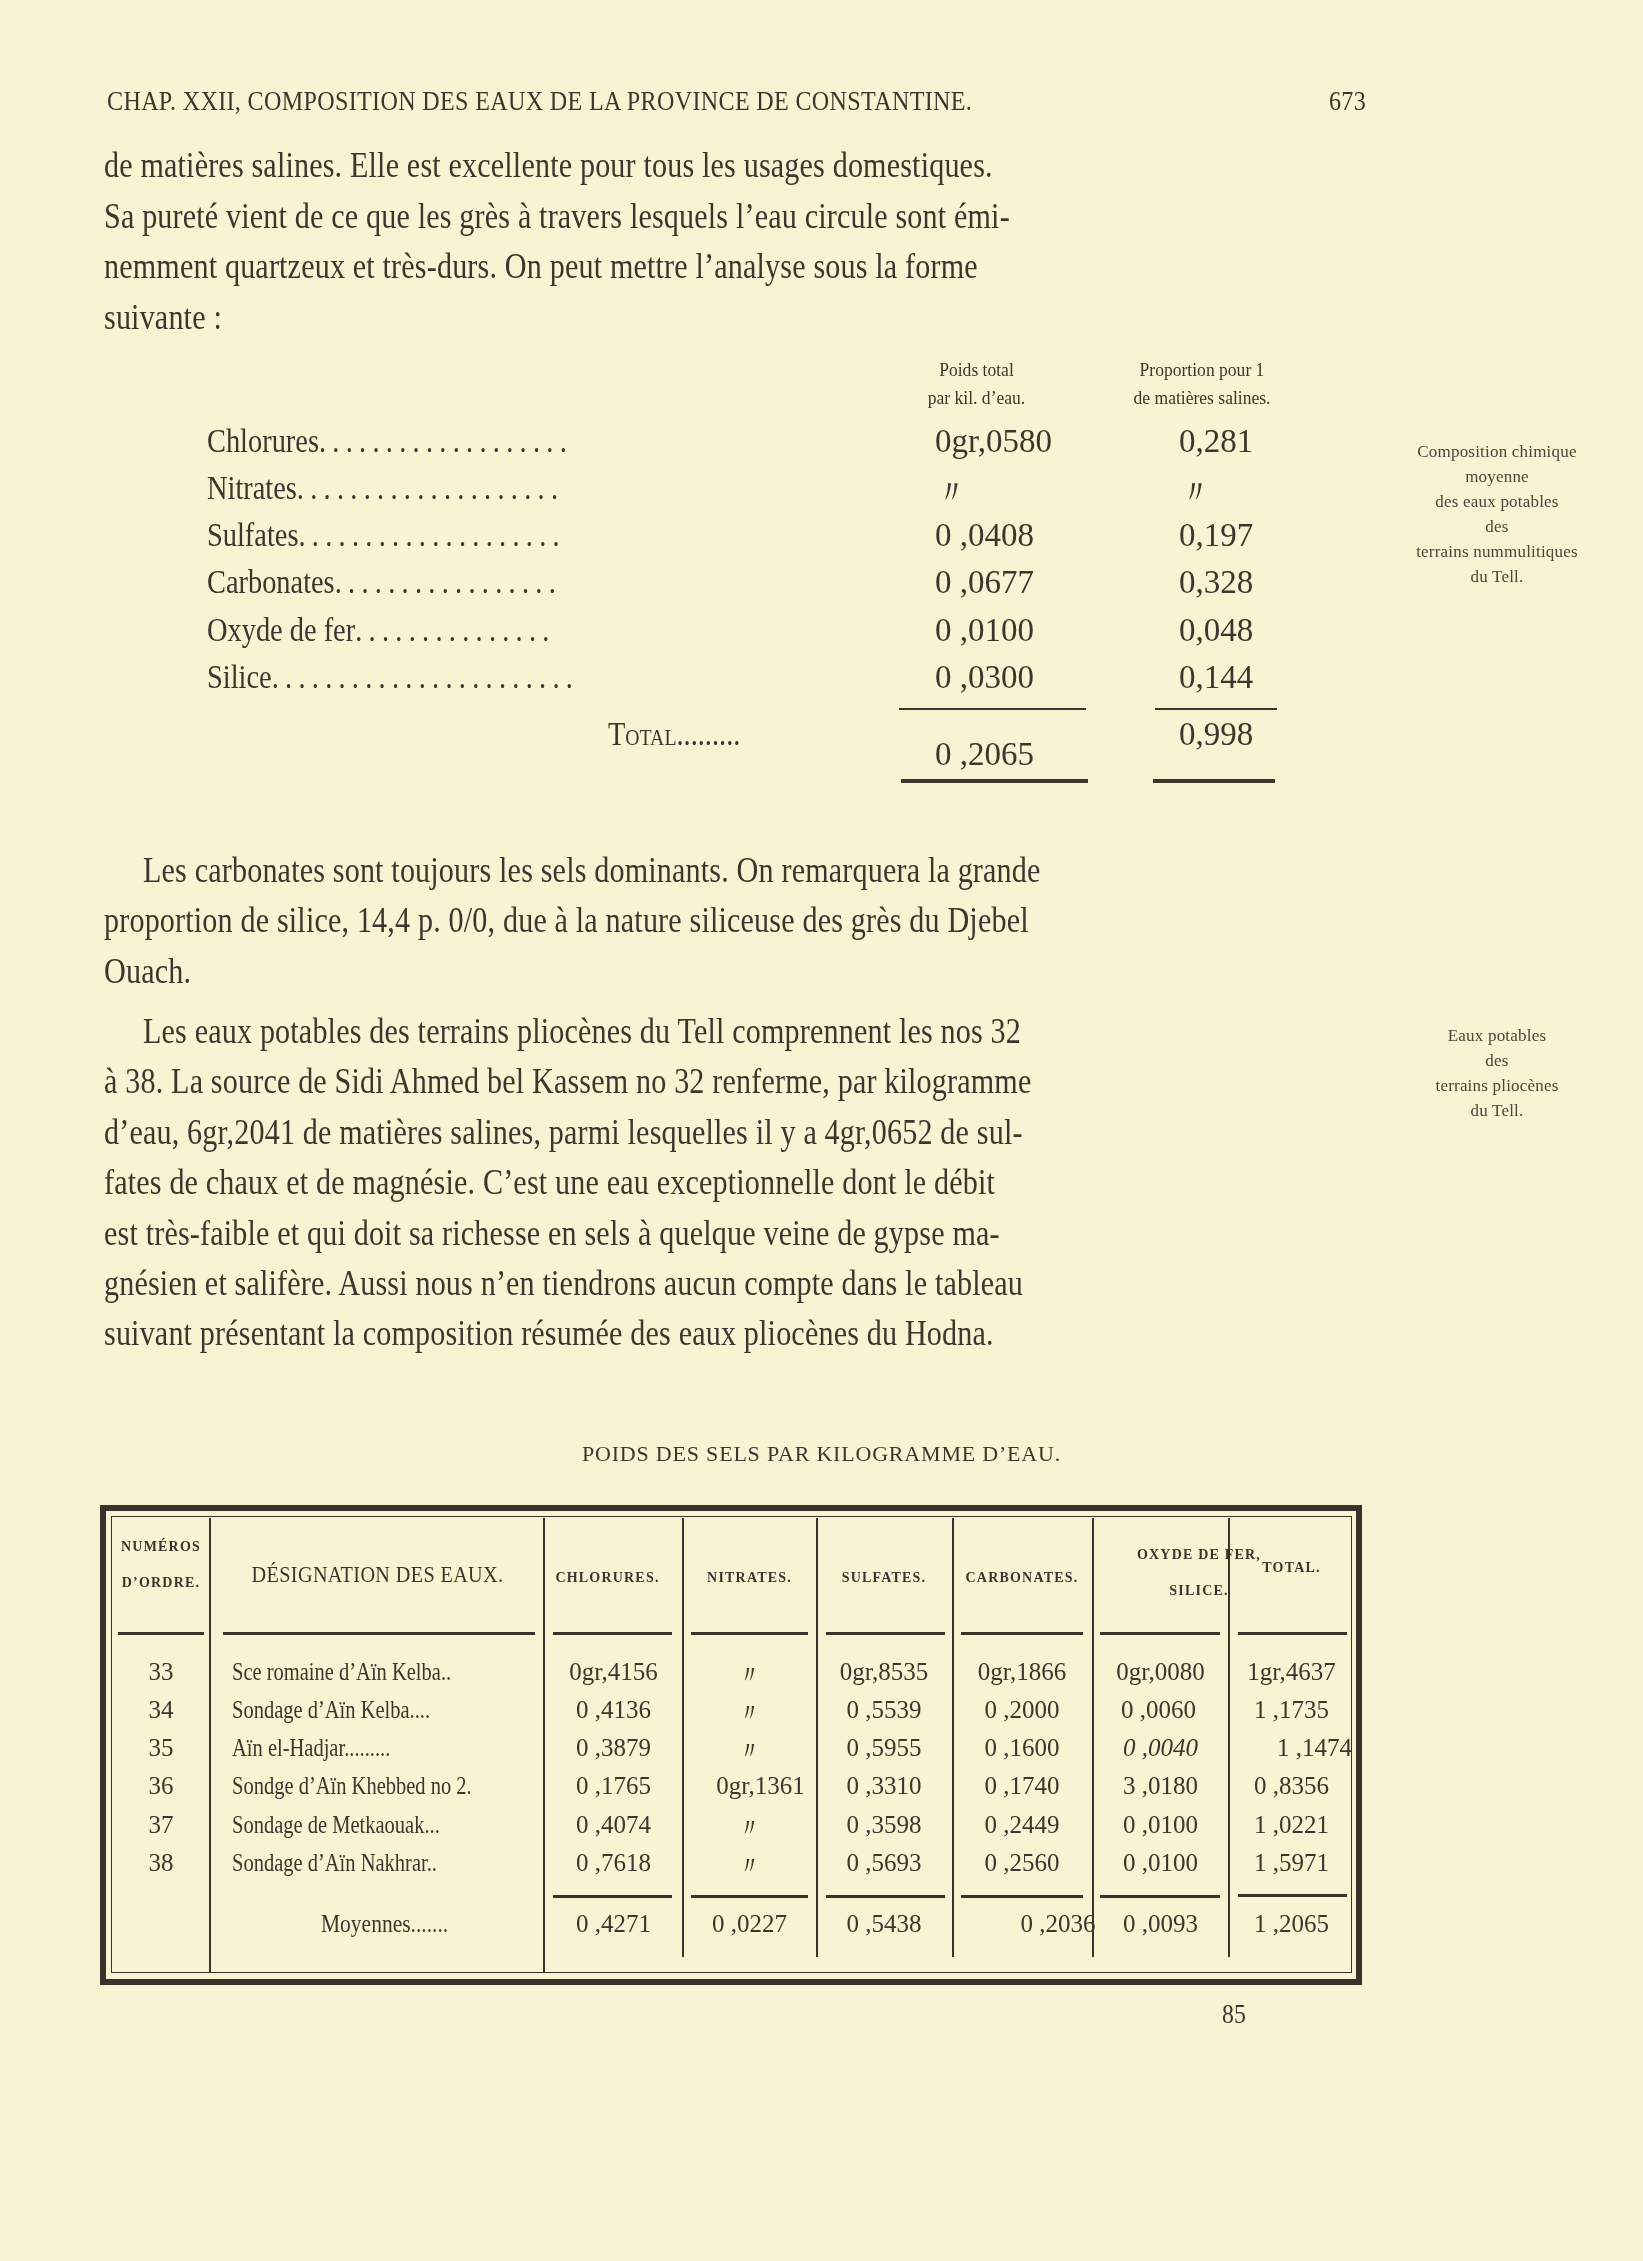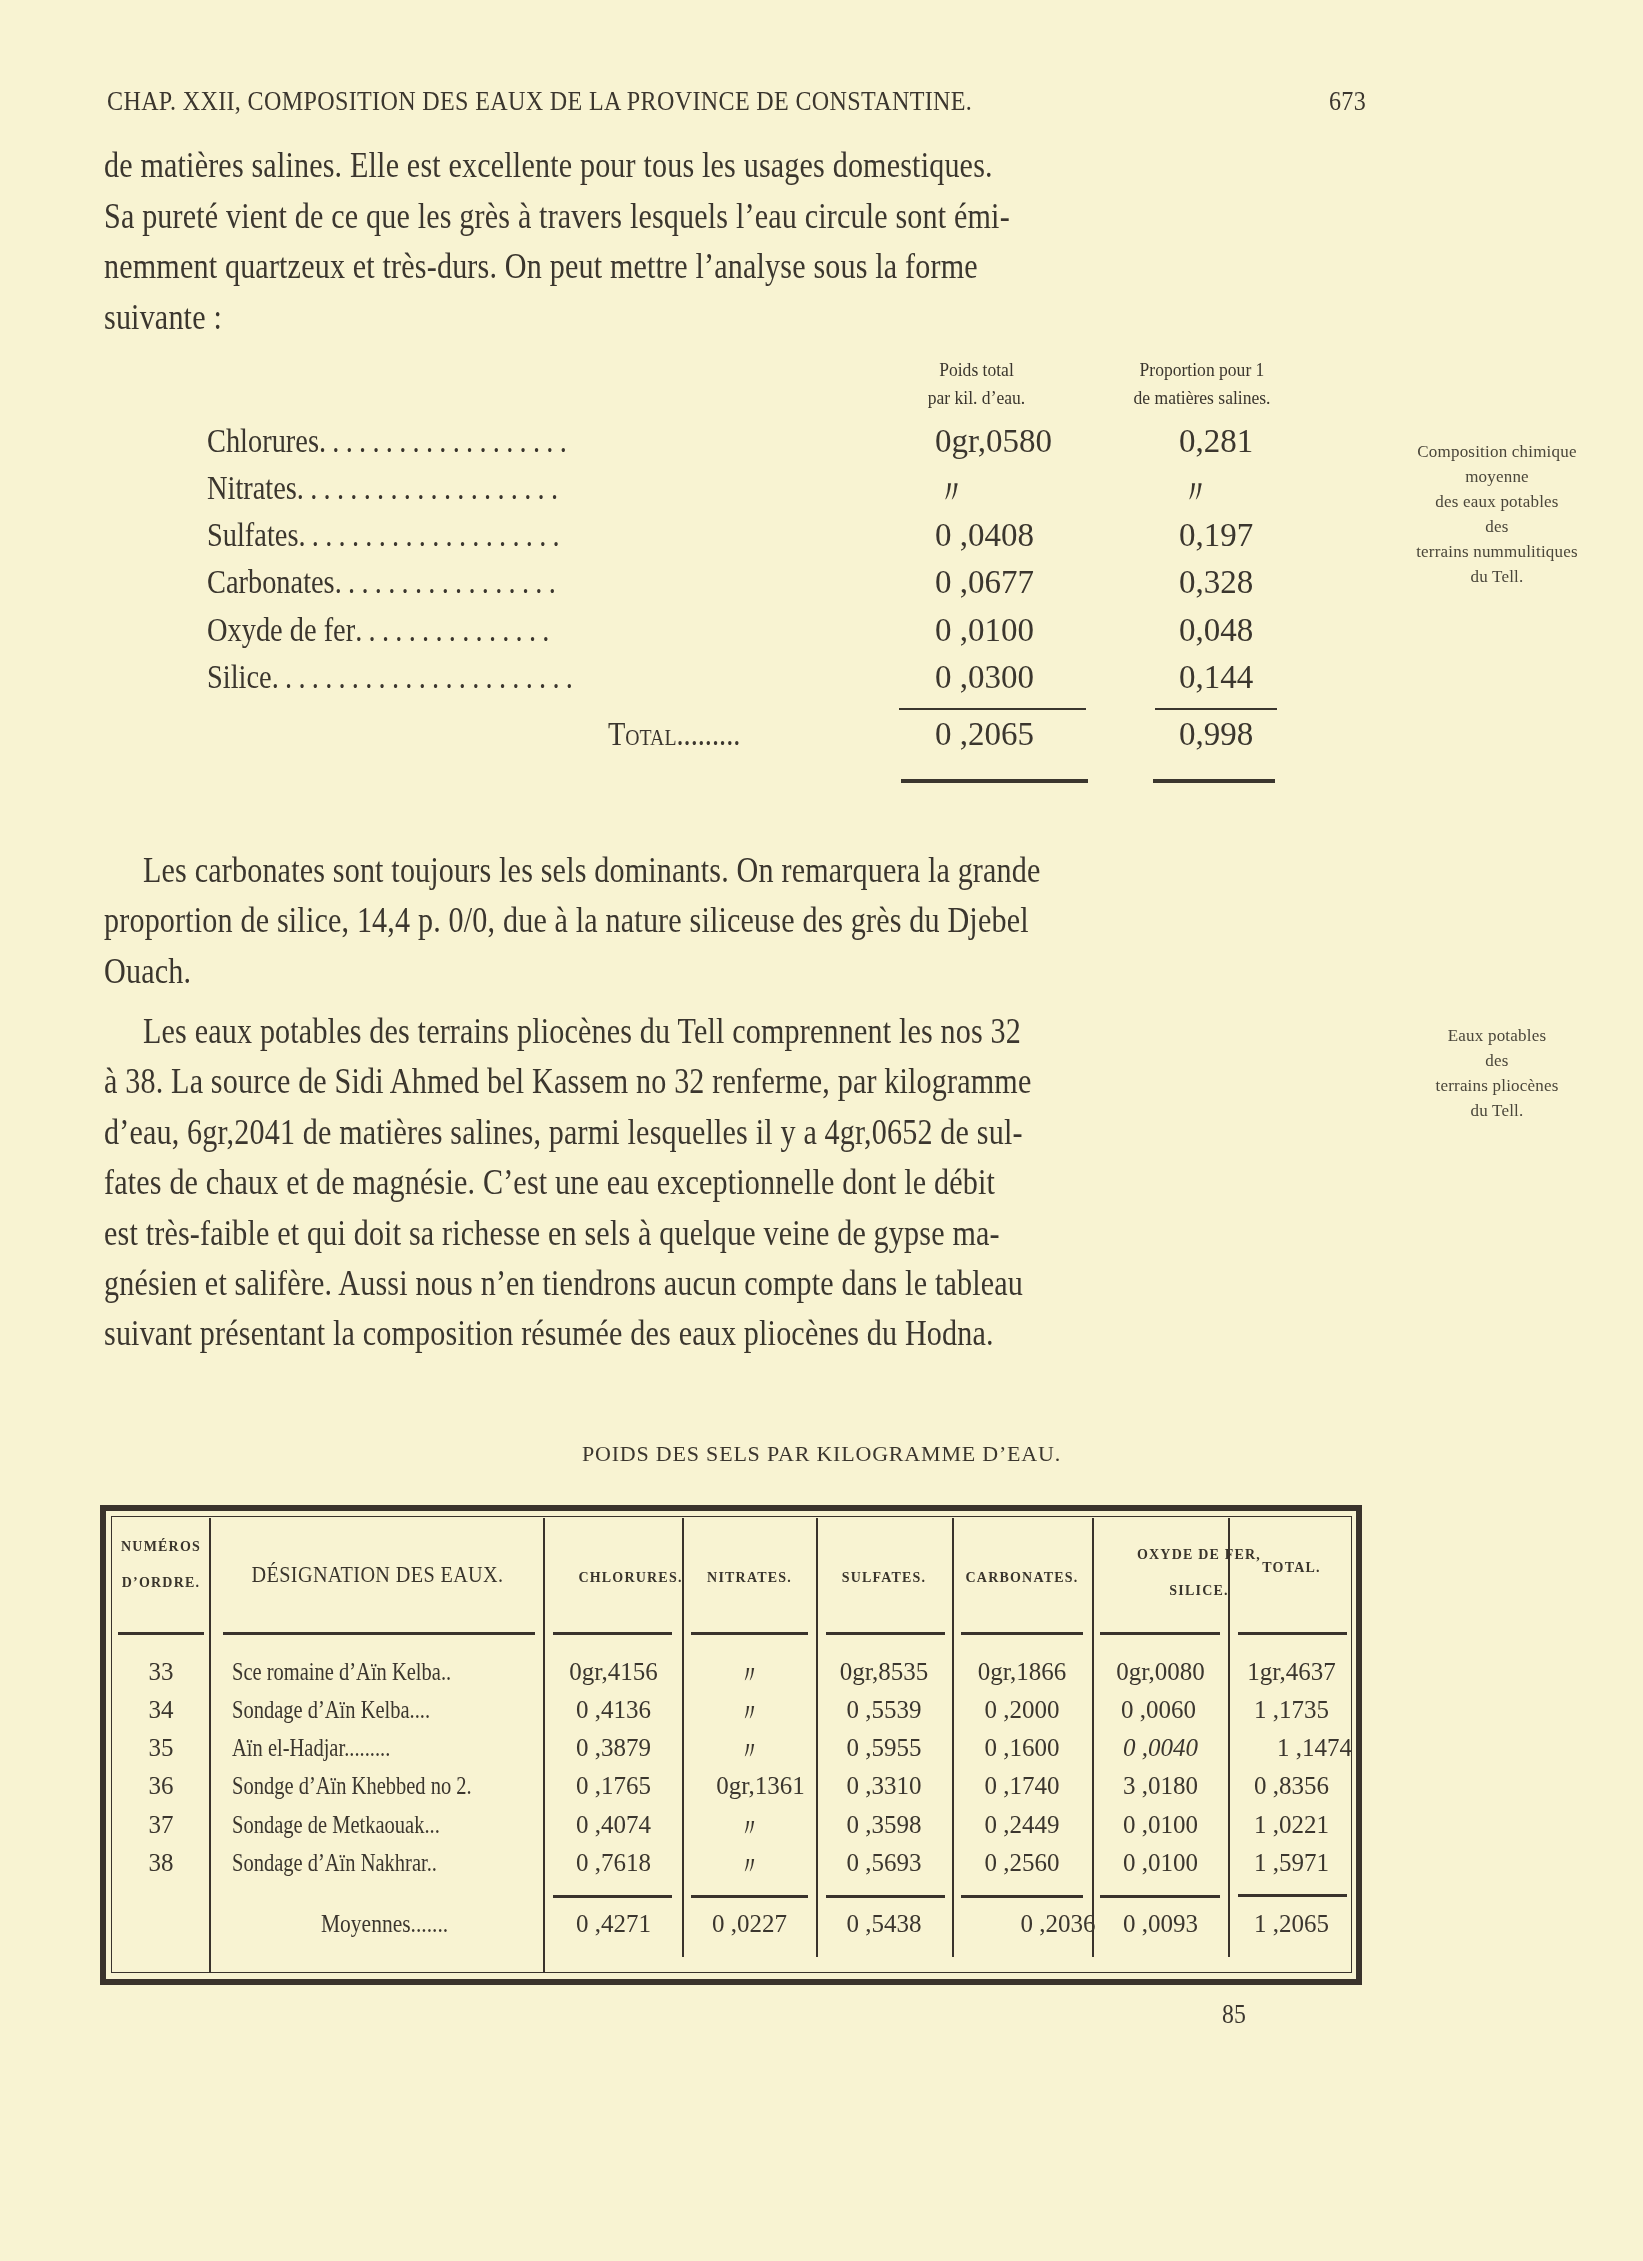--- a/index.html
+++ b/index.html
@@ -83,21 +83,21 @@
       <div class="abs st-val" style="left: 935px; top: 659px;">0 ,0300</div>
       <div class="abs st-val" style="left: 1179px; top: 659px;">0,144</div>
     </div>
 
   <div class="rule" style="left:899px; top:708px; width:187px; height:1.6px;"></div>
   <div class="rule" style="left:1155px; top:708px; width:122px; height:2.4px;"></div>
 
   <div class="abs st-label" style="left:608px; top:716px;">
     <span style="font-variant:small-caps;">Total</span><span>.........</span>
   </div>
-  <div class="abs st-val" style="left:935px; top:716px;">0 ,2065</div>
+  <div class="abs st-val" style="left:935px; top:736px;">0 ,2065</div>
   <div class="abs st-val" style="left:1179px; top:716px;">0,998</div>
 
   <div class="rule" style="left:901px; top:779px; width:187px; height:4.1px;"></div>
   <div class="rule" style="left:1153px; top:779px; width:122px; height:4.1px;"></div>
 </div>
 
 <div class="abs margin-note" style="left:1375px; top:439px; width:244px;">
   <div>Composition chimique</div>
   <div>moyenne</div>
   <div>des eaux potables</div>
@@ -141,21 +141,21 @@
   <div class="vline" style="left:816px; top:1518px; height:439px;"></div>
   <div class="vline" style="left:952px; top:1518px; height:439px;"></div>
   <div class="vline" style="left:1092px; top:1518px; height:439px;"></div>
   <div class="vline" style="left:1228px; top:1518px; height:439px;"></div>
 
   <div class="th" style="left:113px; top:1529px; width:96px;">
     <div>NUMÉROS</div>
     <div>D’ORDRE.</div>
   </div>
   <div class="th th-big" style="left:211px; top:1557px; width:333px;">DÉSIGNATION DES EAUX.</div>
-  <div class="th" style="left:562px; top:1560px; width:137px;">CHLORURES.</div>
+  <div class="th" style="left:539px; top:1560px; width:137px;">CHLORURES.</div>
   <div class="th" style="left:683px; top:1560px; width:133px;">NITRATES.</div>
   <div class="th" style="left:817px; top:1560px; width:134px;">SULFATES.</div>
   <div class="th" style="left:953px; top:1560px; width:138px;">CARBONATES.</div>
   <div class="th" style="left:1093px; top:1537px; width:134px;margin-left:39px;">
     <div>OXYDE DE FER,</div>
     <div>SILICE.</div>
   </div>
   <div class="th" style="left:1230px; top:1550px; width:123px;">TOTAL.</div>
 
   <div class="hr-col" style="left:118px; top:1632px; width:86px;"></div>

